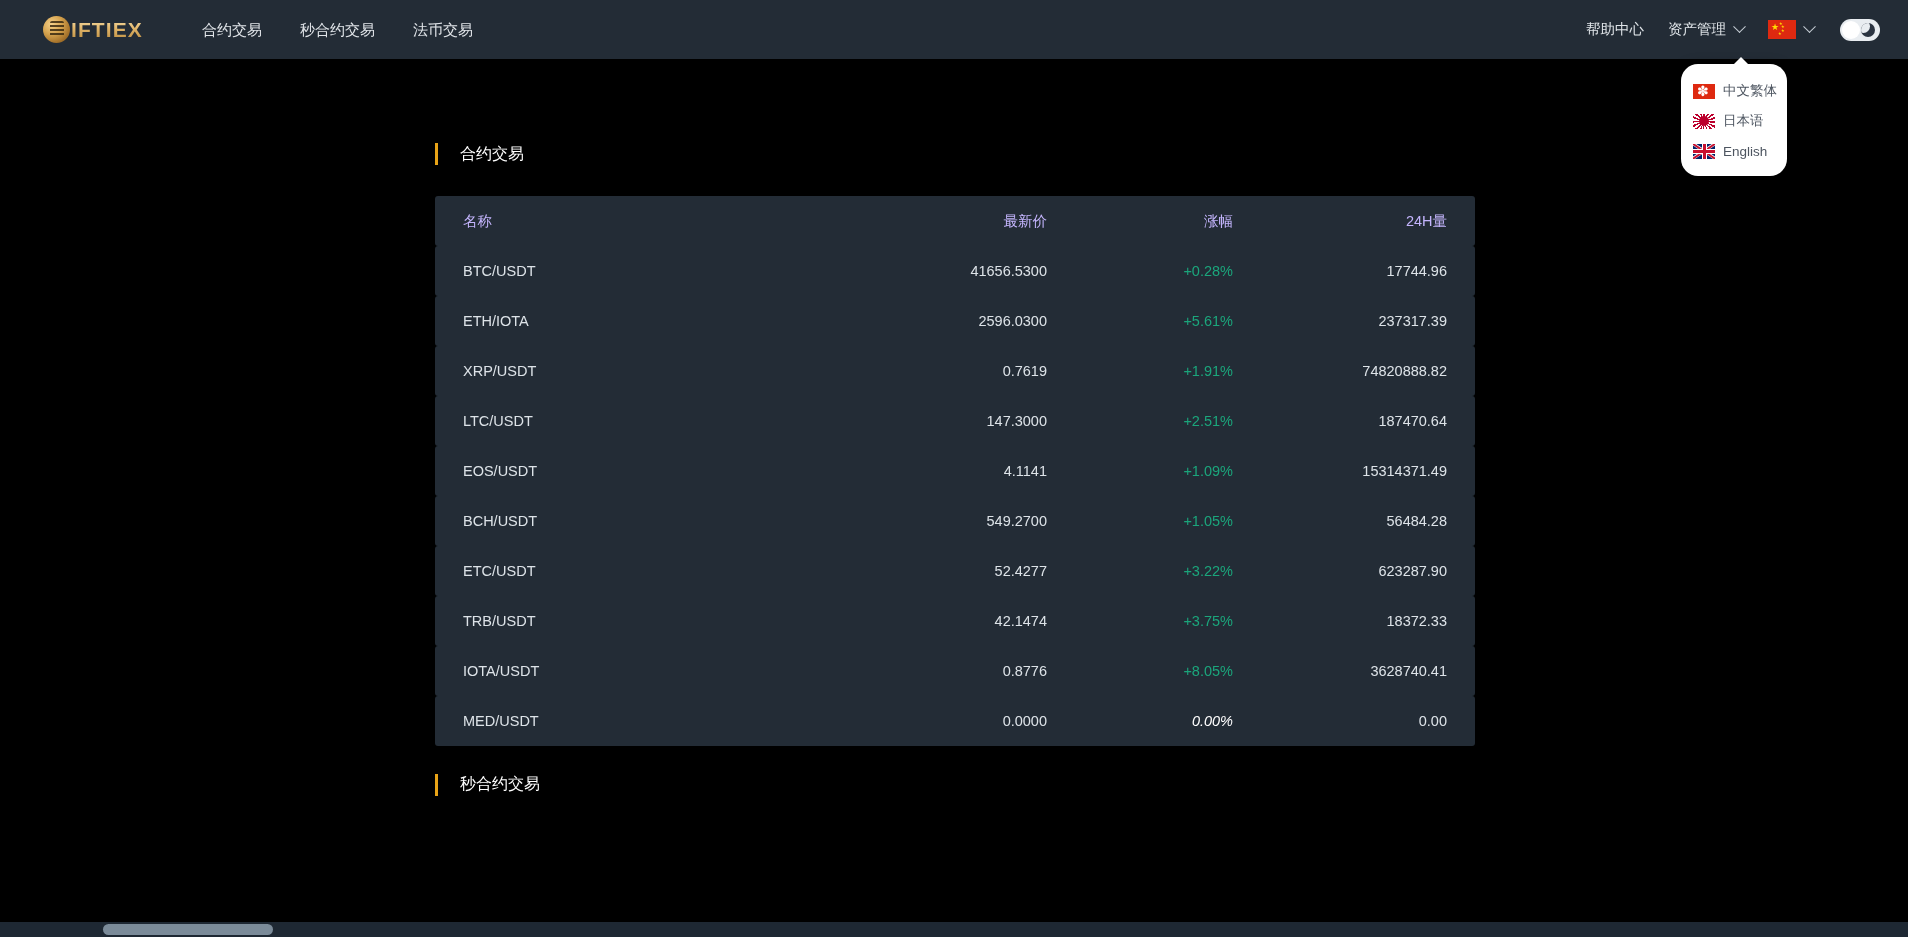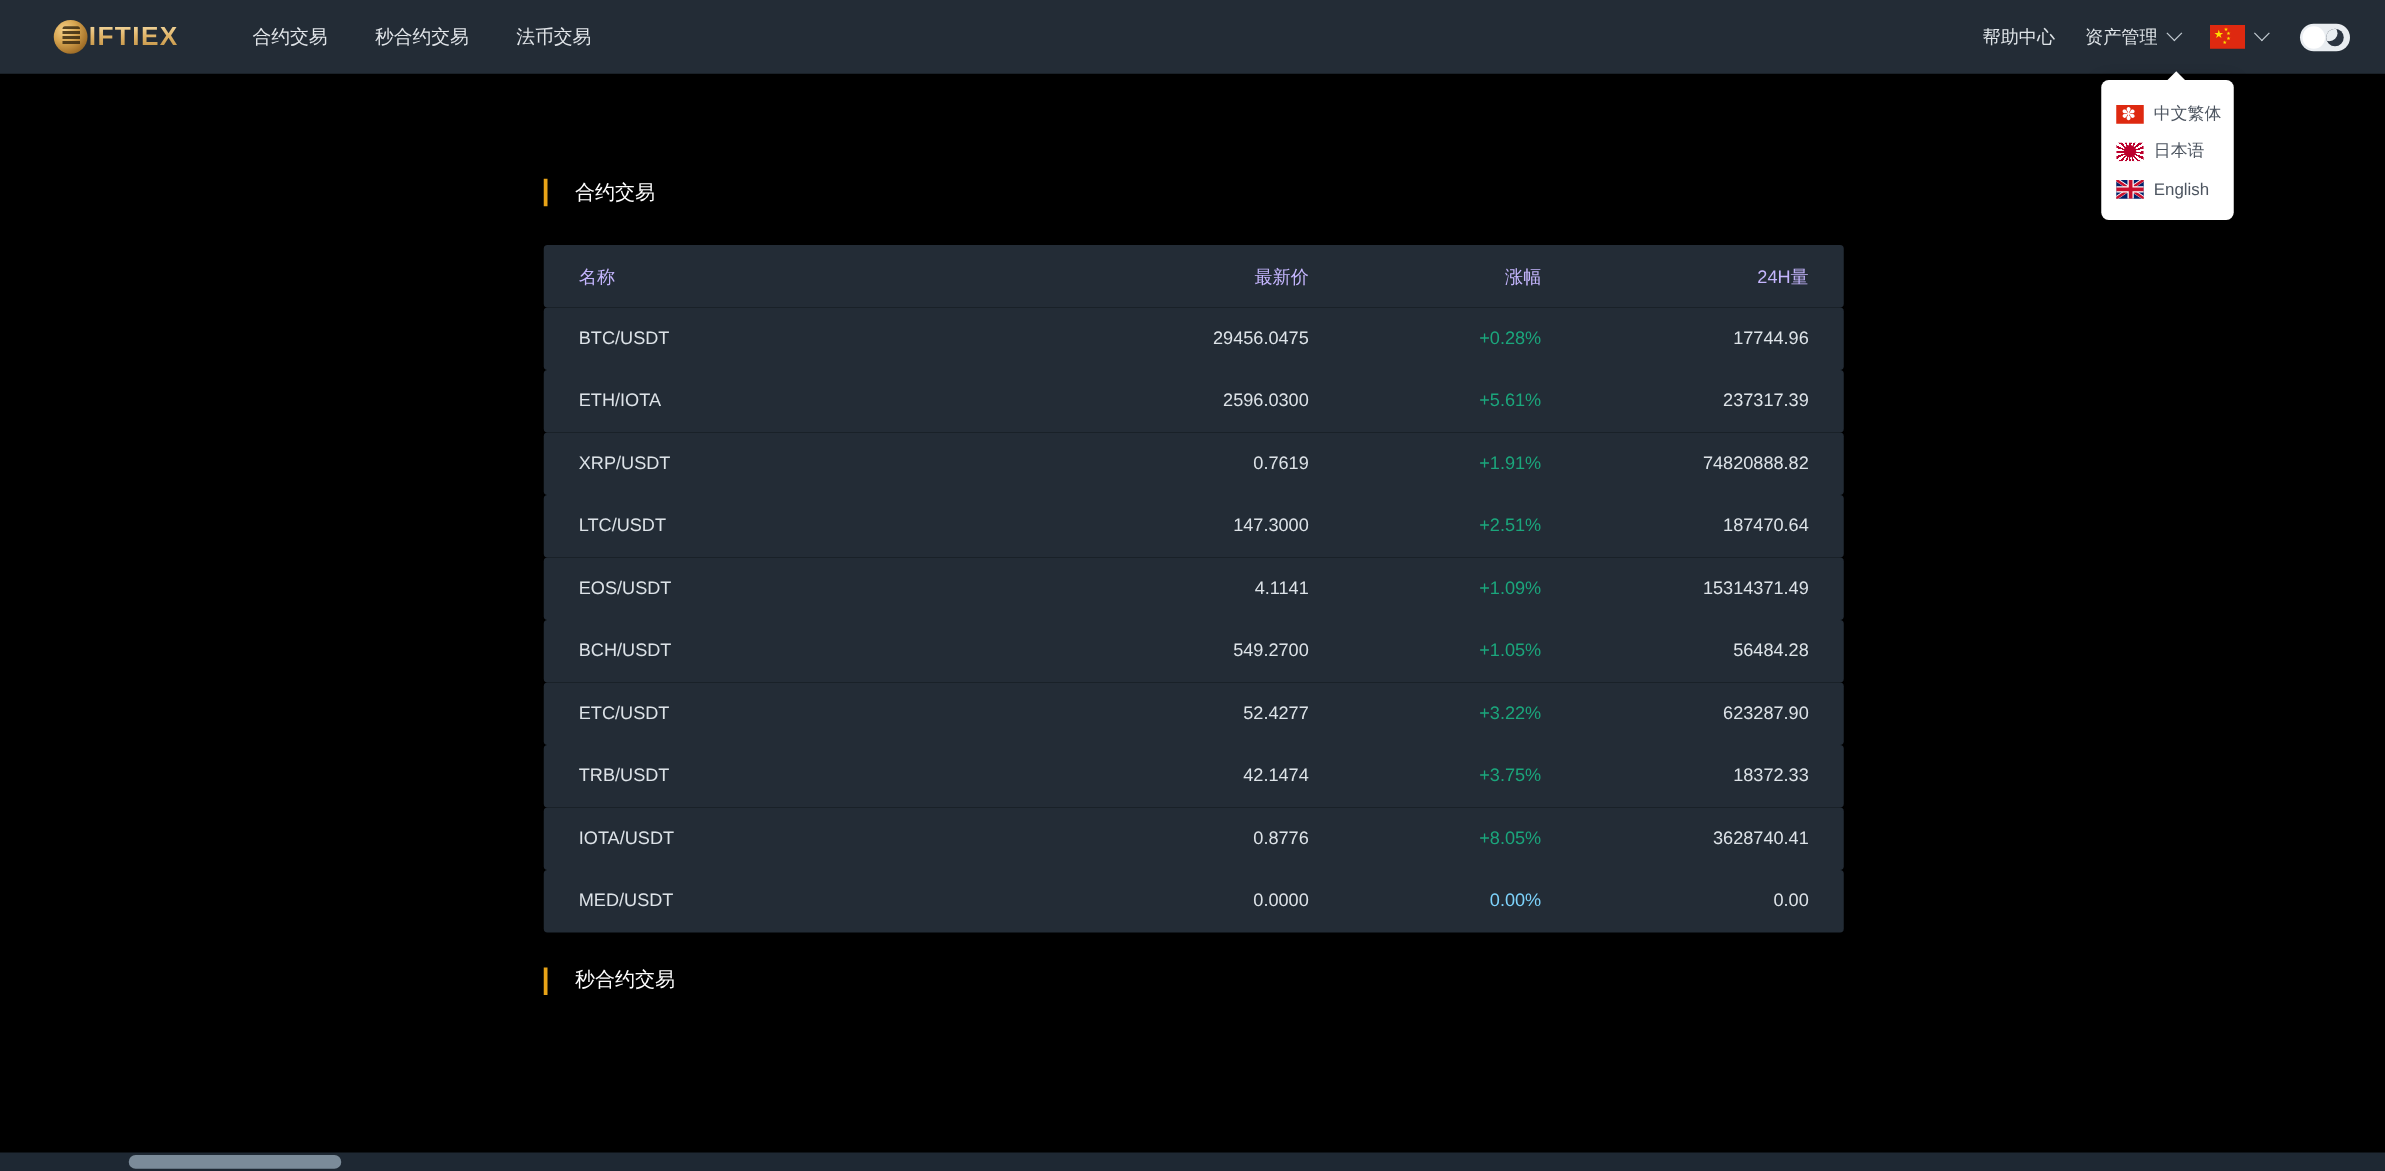--- a/index.html
+++ b/index.html
@@ -166,21 +166,21 @@
     background: #e9edf1;
   }
 
   
   .lang-menu {
     position: absolute;
     left: 1681px;
     top: 64px;
     width: 106px;
     background: #ffffff;
-    border-radius: 6px;
+    border-radius: 17px;
     box-shadow: 0 3px 14px rgba(0,0,0,.45);
     padding: 12px 0 10px 0;
     z-index: 60;
   }
   .lang-menu::before {
     content: "";
     position: absolute;
     top: -7px;
     left: 52px;
     width: 0; height: 0;
@@ -301,21 +301,21 @@
     font-size: 14.5px;
     cursor: pointer;
   }
 
   .c-name   { width: 345px; padding-left: 28px; text-align: left; }
   .c-price  { width: 275px; text-align: right; padding-right: 8px; }
   .c-change { width: 200px; text-align: right; padding-right: 22px; }
   .c-vol    { flex: 1;      text-align: right; padding-right: 28px; }
 
   .up   { color: #1ba67c; }
-  .flat { color: #7dd3fc; }
+  .flat { color: #ffffff; font-style: italic; }
 
   
   .section-title.partial {
     margin-top: 28px;
     margin-bottom: 0;
     height: 30px;
     align-items: flex-start;
   }
   .section-title.partial .accent-bar { height: 22px; }
   .section-title.partial .section-title-text { color: #ffffff; }
@@ -426,21 +426,21 @@
 
       <div class="thead">
         <div class="c-name">名称</div>
         <div class="c-price">最新价</div>
         <div class="c-change">涨幅</div>
         <div class="c-vol">24H量</div>
       </div>
 
       <div class="trow">
         <div class="c-name">BTC/USDT</div>
-        <div class="c-price">29456.0475</div>
+        <div class="c-price">41656.5300</div>
         <div class="c-change up">+0.28%</div>
         <div class="c-vol">17744.96</div>
       </div>
 
       <div class="trow">
         <div class="c-name">ETH/IOTA</div>
         <div class="c-price">2596.0300</div>
         <div class="c-change up">+5.61%</div>
         <div class="c-vol">237317.39</div>
       </div>

